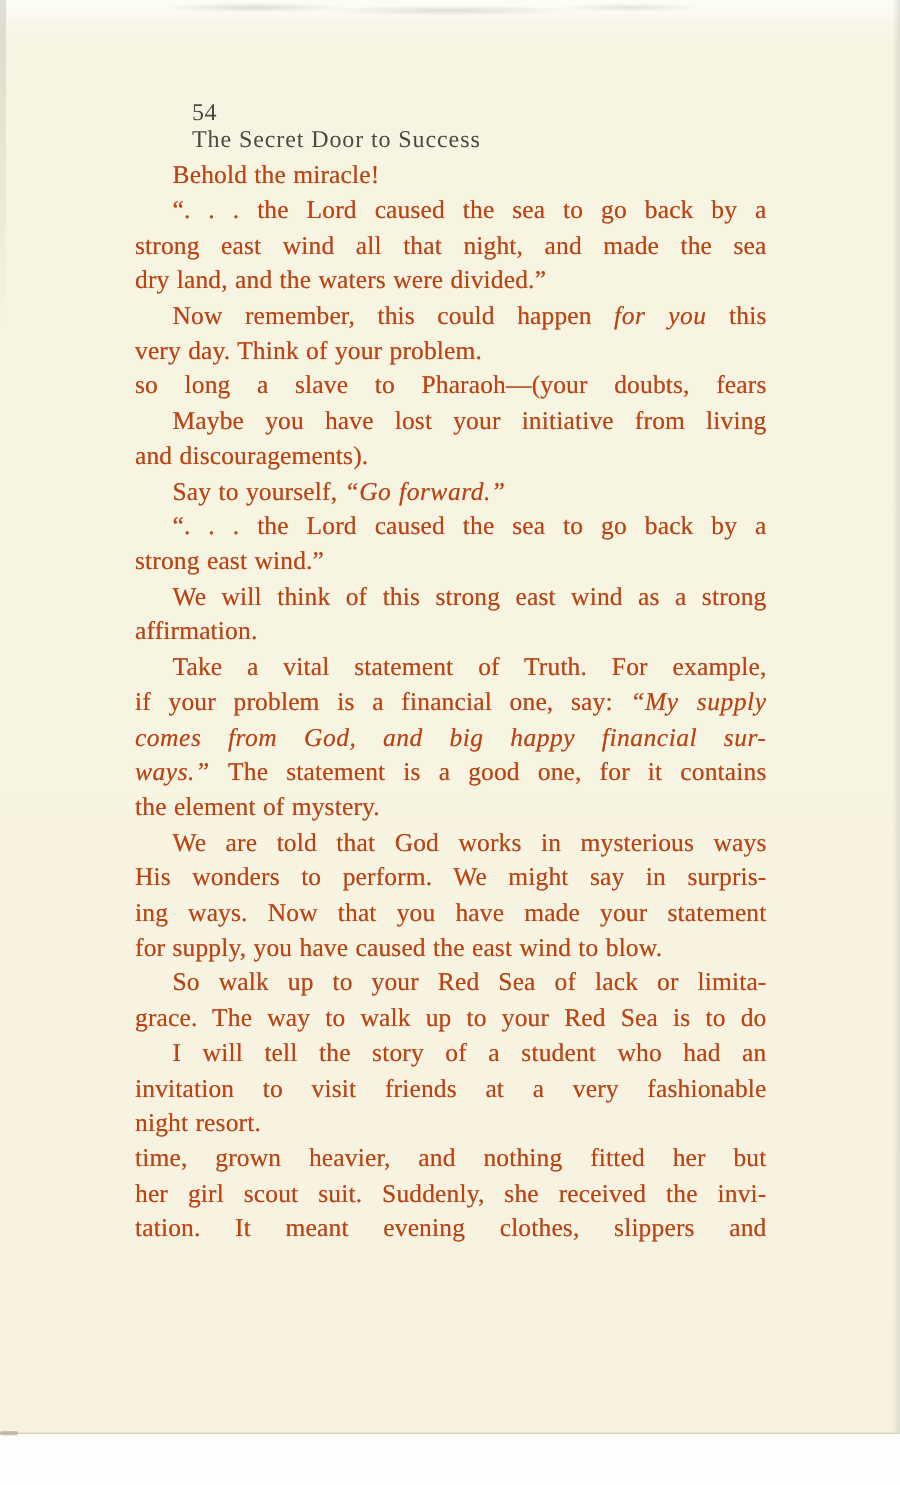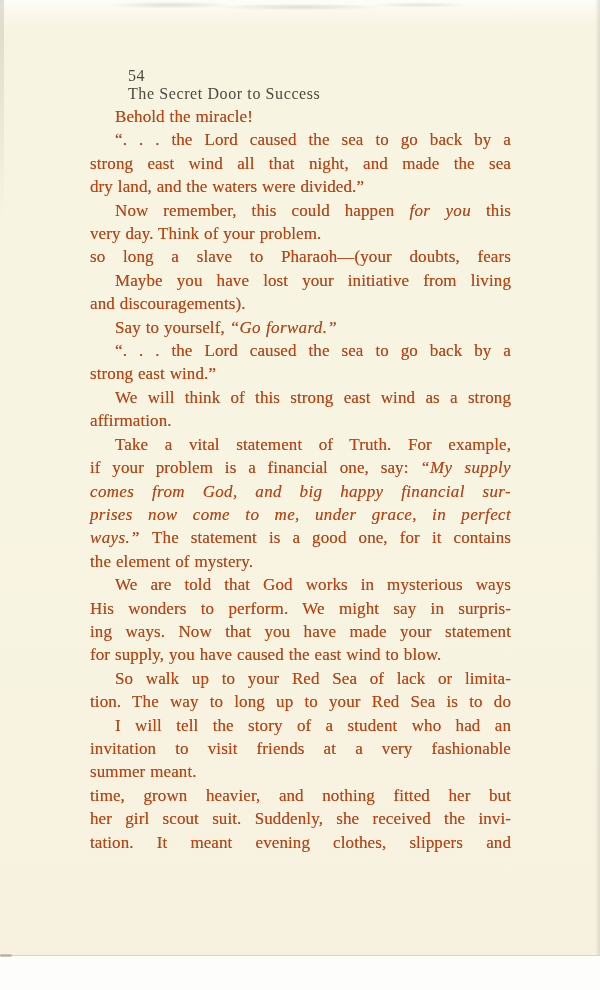--- a/index.html
+++ b/index.html
@@ -104,32 +104,31 @@
     <div class="ln in"><span>Maybe you have lost your initiative from living</span></div>
     <div class="ln rg"><span>and discouragements).</span></div>
     <div class="ln in rg"><span>Say to yourself, </span><span class="it">“Go forward.”</span></div>
     <div class="ln in"><span>“. . . the Lord caused the sea to go back by a</span></div>
     <div class="ln rg"><span>strong east wind.”</span></div>
     <div class="ln in"><span>We will think of this strong east wind as a strong</span></div>
     <div class="ln rg"><span>affirmation.</span></div>
     <div class="ln in"><span>Take a vital statement of Truth. For example,</span></div>
     <div class="ln"><span>if your problem is a financial one, say: </span><span class="it">“My supply</span></div>
     <div class="ln"><span class="it">comes from God, and big happy financial sur-</span></div>
-    <div class="ln"><span class="it">prises now come to me, under grace, in perfect</span></div>
     <div class="ln"><span class="it">ways.” </span><span>The statement is a good one, for it contains</span></div>
     <div class="ln rg"><span>the element of mystery.</span></div>
     <div class="ln in"><span>We are told that God works in mysterious ways</span></div>
     <div class="ln"><span>His wonders to perform. We might say in surpris-</span></div>
     <div class="ln"><span>ing ways. Now that you have made your statement</span></div>
     <div class="ln rg"><span>for supply, you have caused the east wind to blow.</span></div>
     <div class="ln in"><span>So walk up to your Red Sea of lack or limita-</span></div>
-    <div class="ln"><span>tion. The way to long up to your Red Sea is to do</span></div>
+    <div class="ln"><span>grace. The way to walk up to your Red Sea is to do</span></div>
     <div class="ln in"><span>I will tell the story of a student who had an</span></div>
     <div class="ln"><span>invitation to visit friends at a very fashionable</span></div>
-    <div class="ln rg"><span>summer meant.</span></div>
+    <div class="ln rg"><span>night resort.</span></div>
     <div class="ln"><span>time, grown heavier, and nothing fitted her but</span></div>
     <div class="ln"><span>her girl scout suit. Suddenly, she received the invi-</span></div>
     <div class="ln"><span>tation. It meant evening clothes, slippers and</span></div>
   </div>
 
 <div class="edge-bottom">
   <div class="nick"></div>
 </div>
 
 </body></html>

